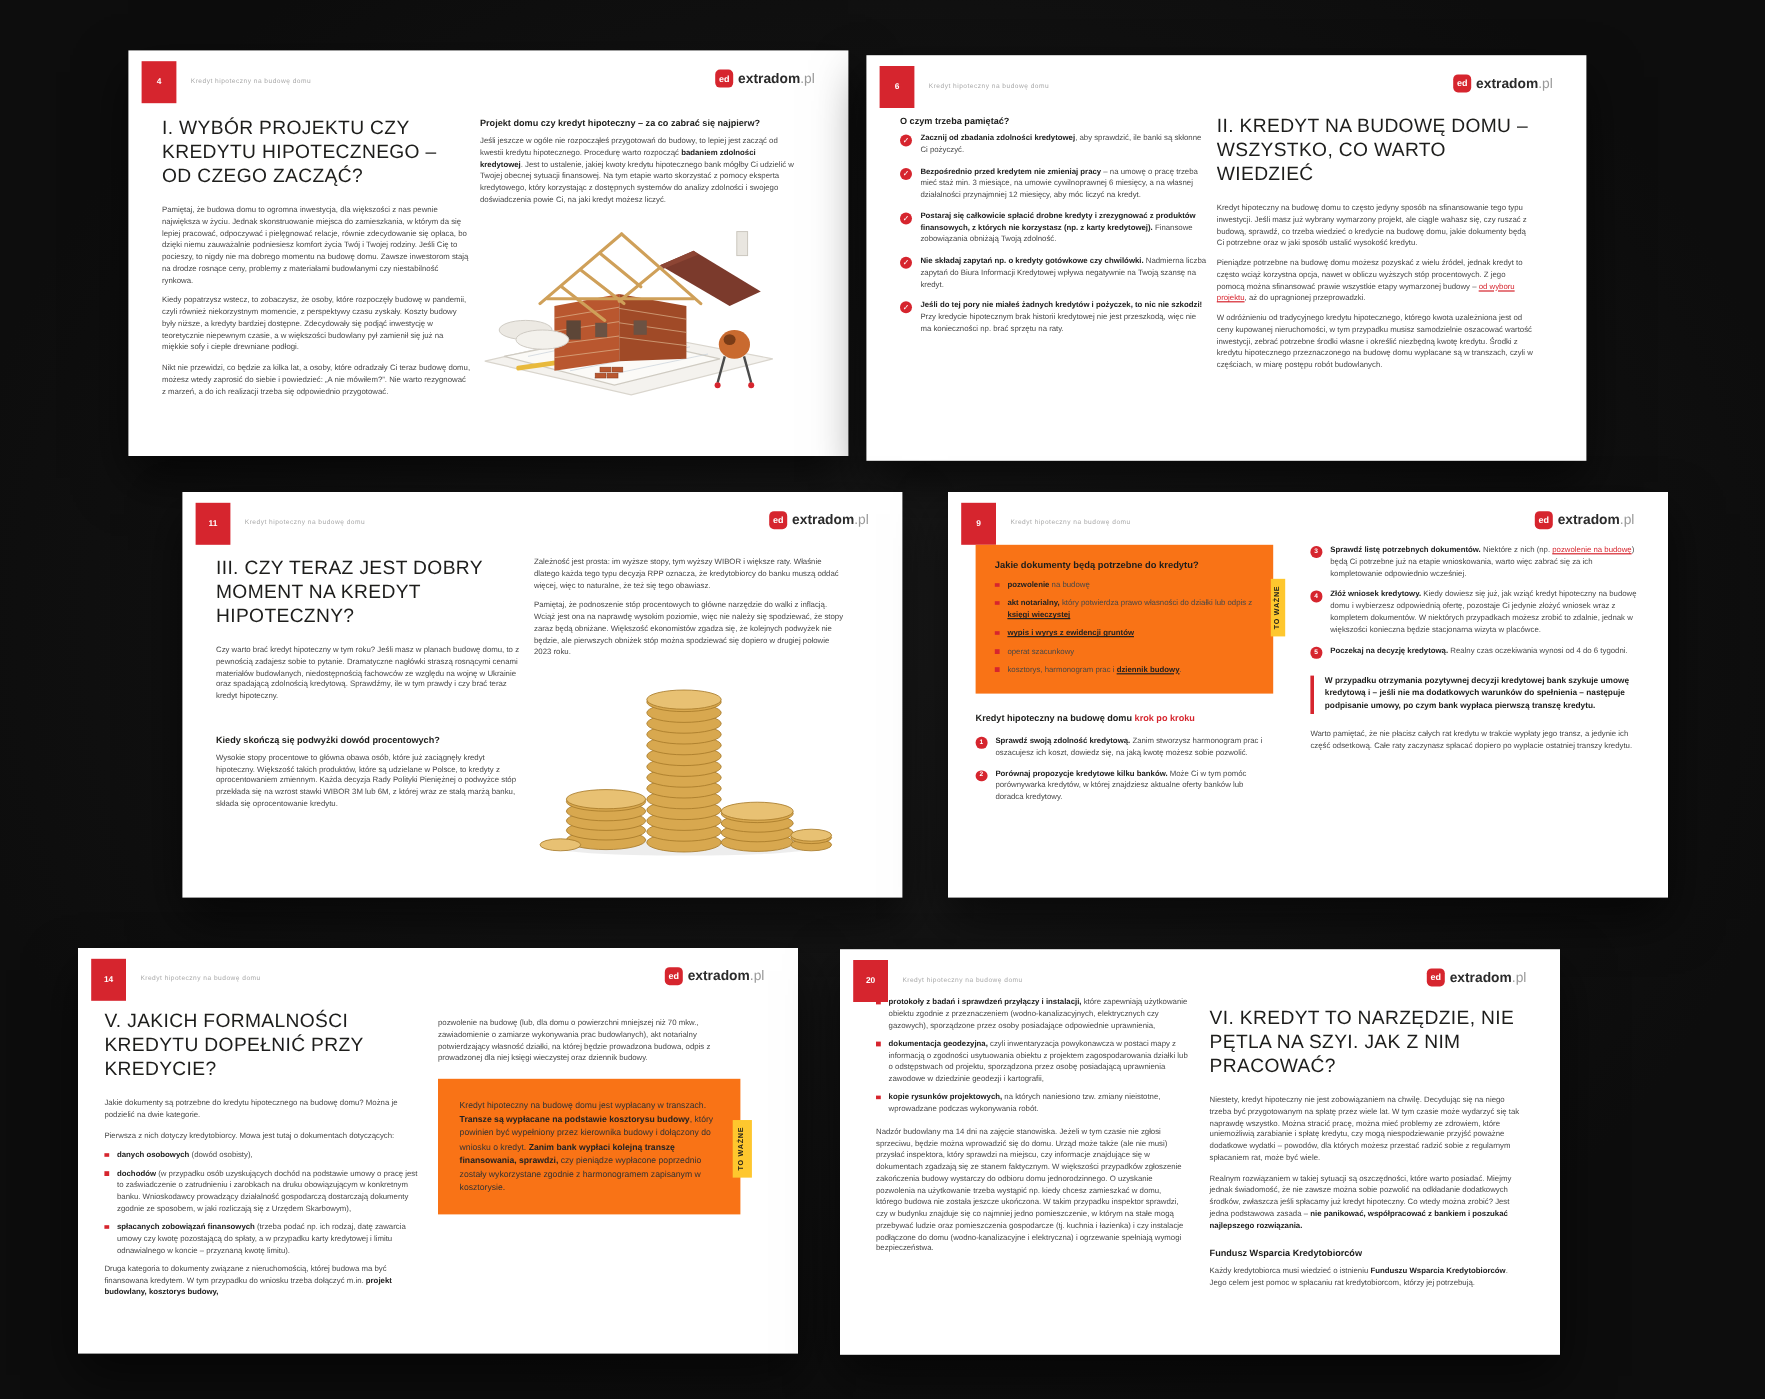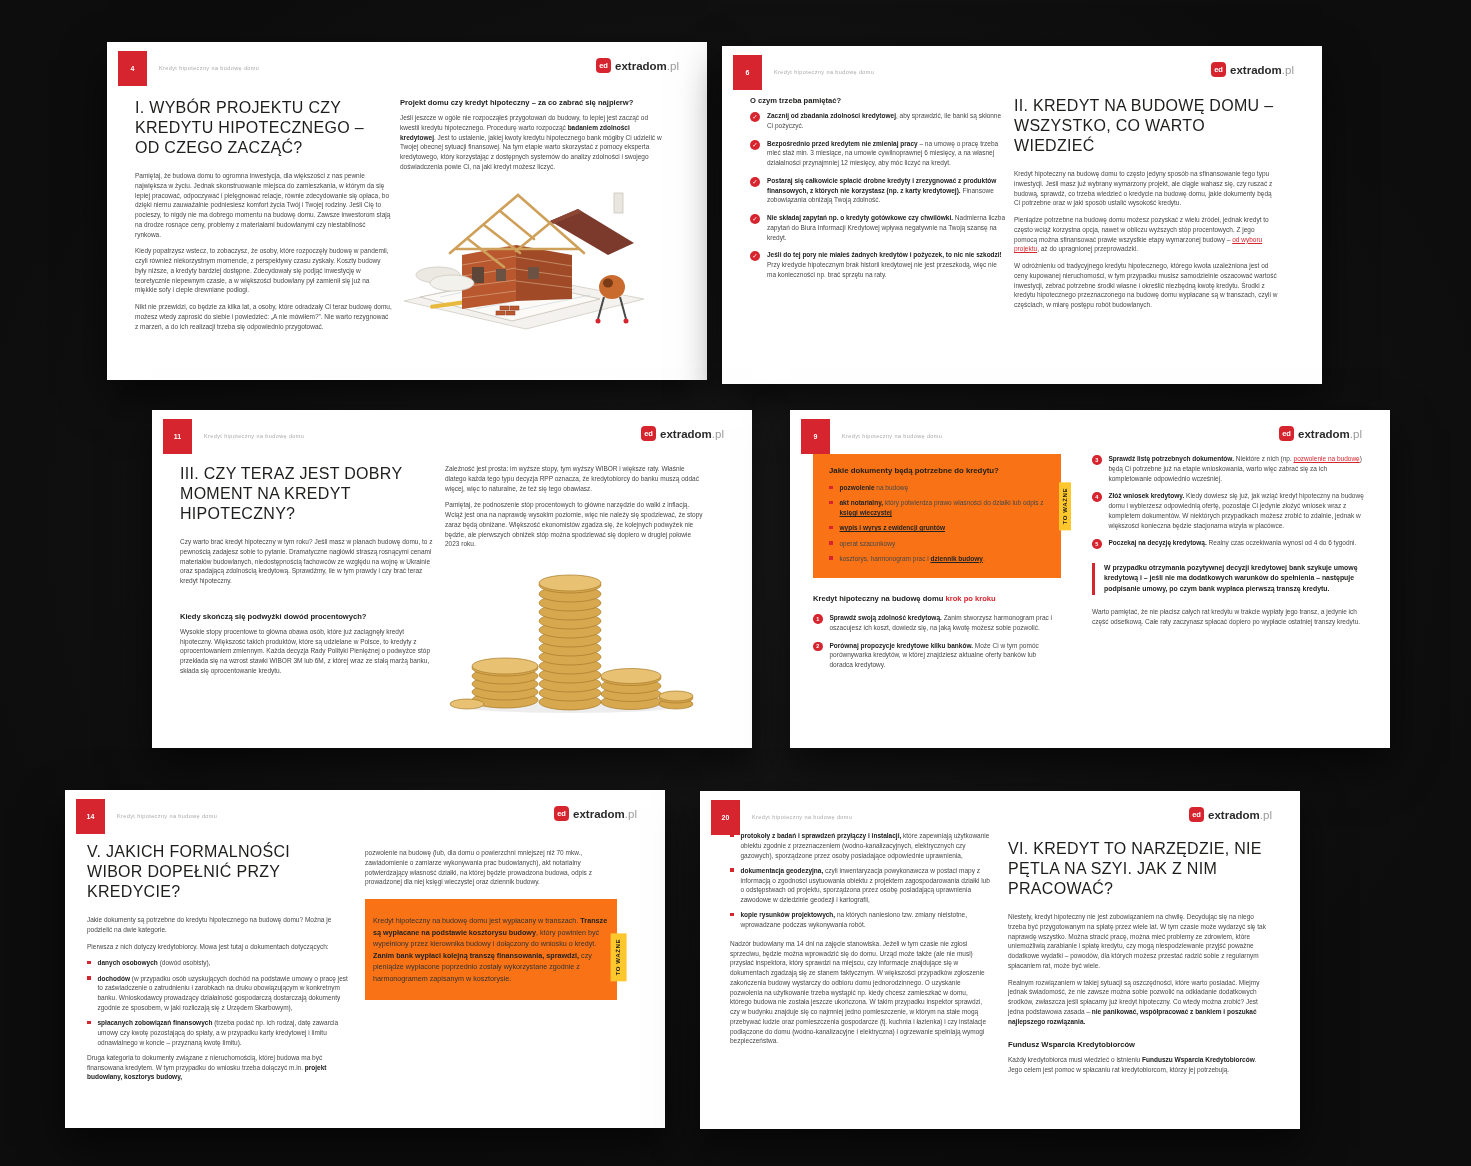--- a/index.html
+++ b/index.html
@@ -59,21 +59,21 @@
   .sq .p{margin:0;}
 
   .step{display:flex;gap:7px;margin-bottom:8px;}
   .step-n{flex:0 0 auto;width:9.5px;height:9.5px;border-radius:50%;background:#d6252e;color:#fff;
     font-size:5.5px;font-weight:bold;display:flex;align-items:center;justify-content:center;margin-top:1px;}
   .step .p{margin:0;}
 
   .graybox{background:#f97316;position:relative;}
   #pg4 .graybox{padding:12px 16px 9px 16px;margin-bottom:0;}
   #pg4 .graybox .h2{font-size:7.8px;margin-bottom:8px;}
-  #pg5 .graybox{padding:16px 8px;margin-top:12px;font-size:7.2px;line-height:1.6;color:#333;}
+  #pg5 .graybox{padding:16px 18px;margin-top:12px;font-size:7.2px;line-height:1.6;color:#333;}
   .badge{position:absolute;background:#fec72e;color:#1d1d1b;font-weight:bold;font-size:6px;
     padding:6px 3px;writing-mode:vertical-rl;transform:rotate(180deg);letter-spacing:.6px;}
   #pg4 .badge{right:-10px;top:28px;}
   #pg5 .badge{right:-10px;top:34px;}
 
   .steps-h{font-size:7.6px;font-weight:bold;color:#1d1d1b;margin:16px 0 10px;}
   .steps-h .red{color:#d6252e;}
 
   .note{border-left:3px solid #d6252e;padding-left:9px;font-size:6.9px;line-height:1.55;
     font-weight:bold;color:#1d1d1b;margin:14px 0 12px;}
@@ -336,21 +336,21 @@
       <span>14</span>
     </div>
   <div class="crumb">Kredyt hipoteczny na budowę domu</div>
   <div class="logo">
     <div class="logo-mark">
         <span>ed</span>
       </div>
     <div class="logo-name"><span>extradom</span><span class="pl">.pl</span></div>
   </div>
   <div class="col c-l">
-    <h1 class="h1">V. JAKICH FORMALNOŚCI WIBOR DOPEŁNIĆ PRZY KREDYCIE?</h1>
+    <h1 class="h1">V. JAKICH FORMALNOŚCI KREDYTU DOPEŁNIĆ PRZY KREDYCIE?</h1>
     <p class="p">Jakie dokumenty są potrzebne do kredytu hipotecznego na budowę domu? Można je podzielić na dwie kategorie.</p>
     <p class="p">Pierwsza z nich dotyczy kredytobiorcy. Mowa jest tutaj o dokumentach dotyczących:</p>
     <div class="sq">
         <div class="sq-ic"></div>
         <p class="p"><span class="b">danych osobowych</span><span> (dowód osobisty),</span></p>
       </div>
     <div class="sq">
         <div class="sq-ic"></div>
         <p class="p"><span class="b">dochodów</span><span> (w przypadku osób uzyskujących dochód na podstawie umowy o pracę jest to zaświadczenie o zatrudnieniu i zarobkach na druku obowiązującym w konkretnym banku. Wnioskodawcy prowadzący działalność gospodarczą dostarczają dokumenty zgodnie ze sposobem, w jaki rozliczają się z Urzędem Skarbowym),</span></p>
       </div>

